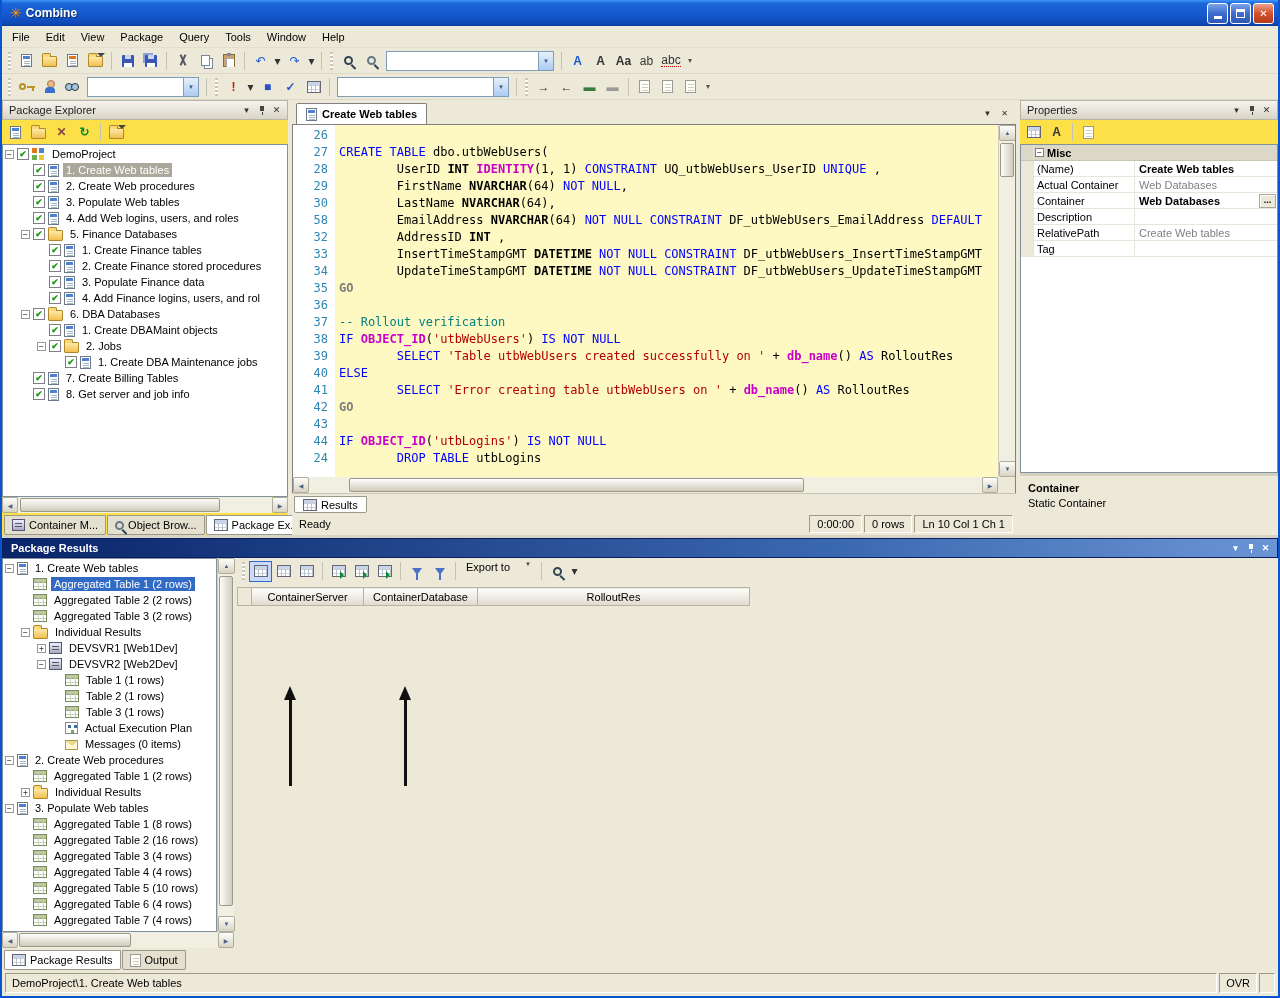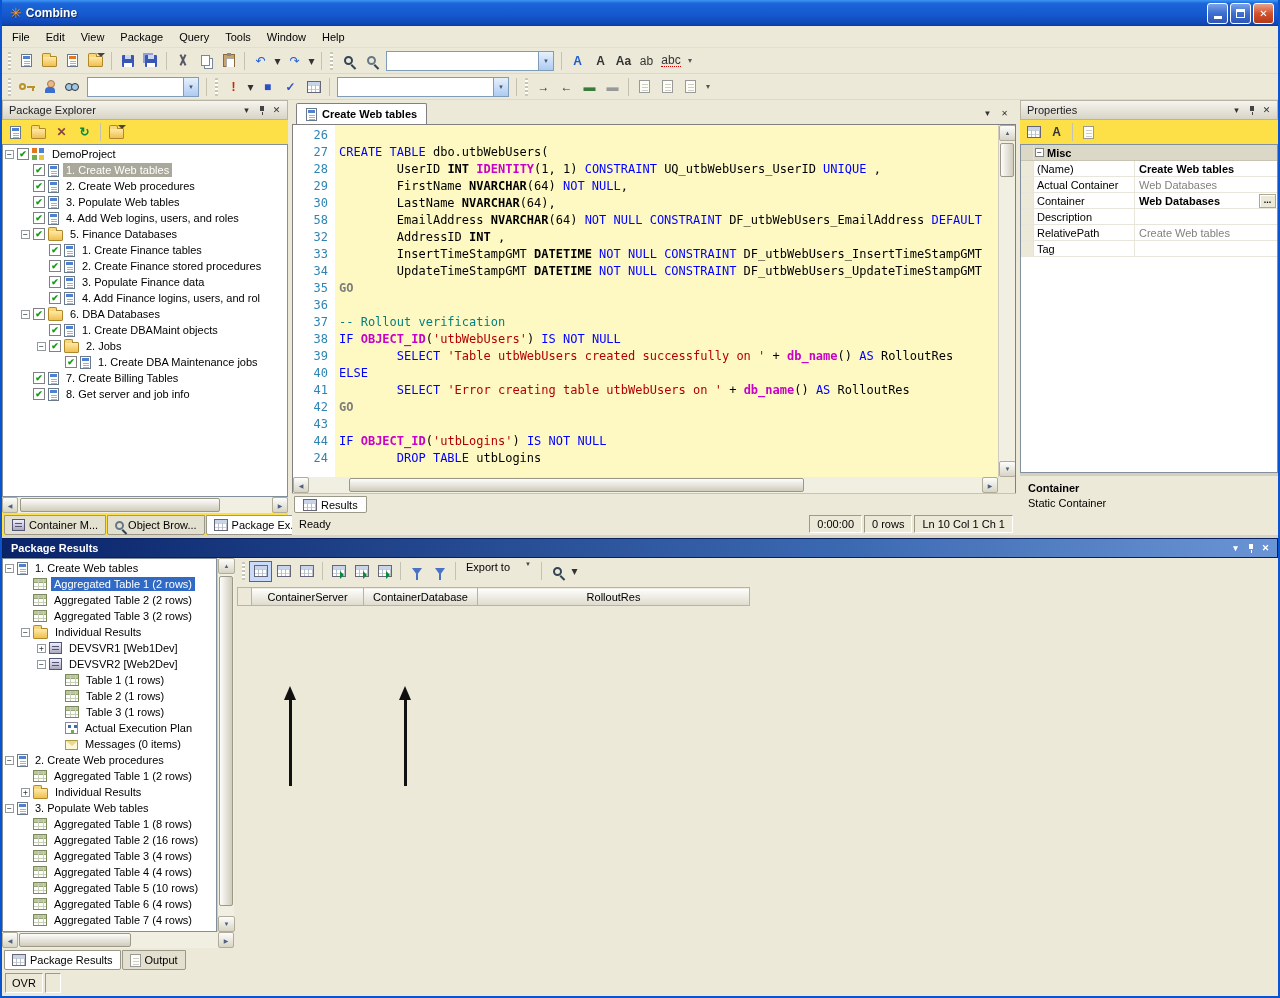--- a/index.html
+++ b/index.html
@@ -884,20 +884,21 @@
         <span>Package Results</span>
       </span>
       <span class="btab">
         <i class="art art-pagepale"></i>
         <span>Output</span>
       </span>
     </div>
 </div>
 
 <div class="statusbar">
+  <div class="scell mainc">DemoProject\1. Create Web tables</div>
   <div class="scell">OVR</div>
   <div class="scell tiny"></div>
 </div>
 
 <div class="ann-arrow" style="left: 281px; top: 686px; height: 100px;">
     <div class="ann-head"></div>
     <div class="ann-shaft"></div>
   </div>
 <div class="ann-arrow" style="left: 396px; top: 686px; height: 100px;">
     <div class="ann-head"></div>

